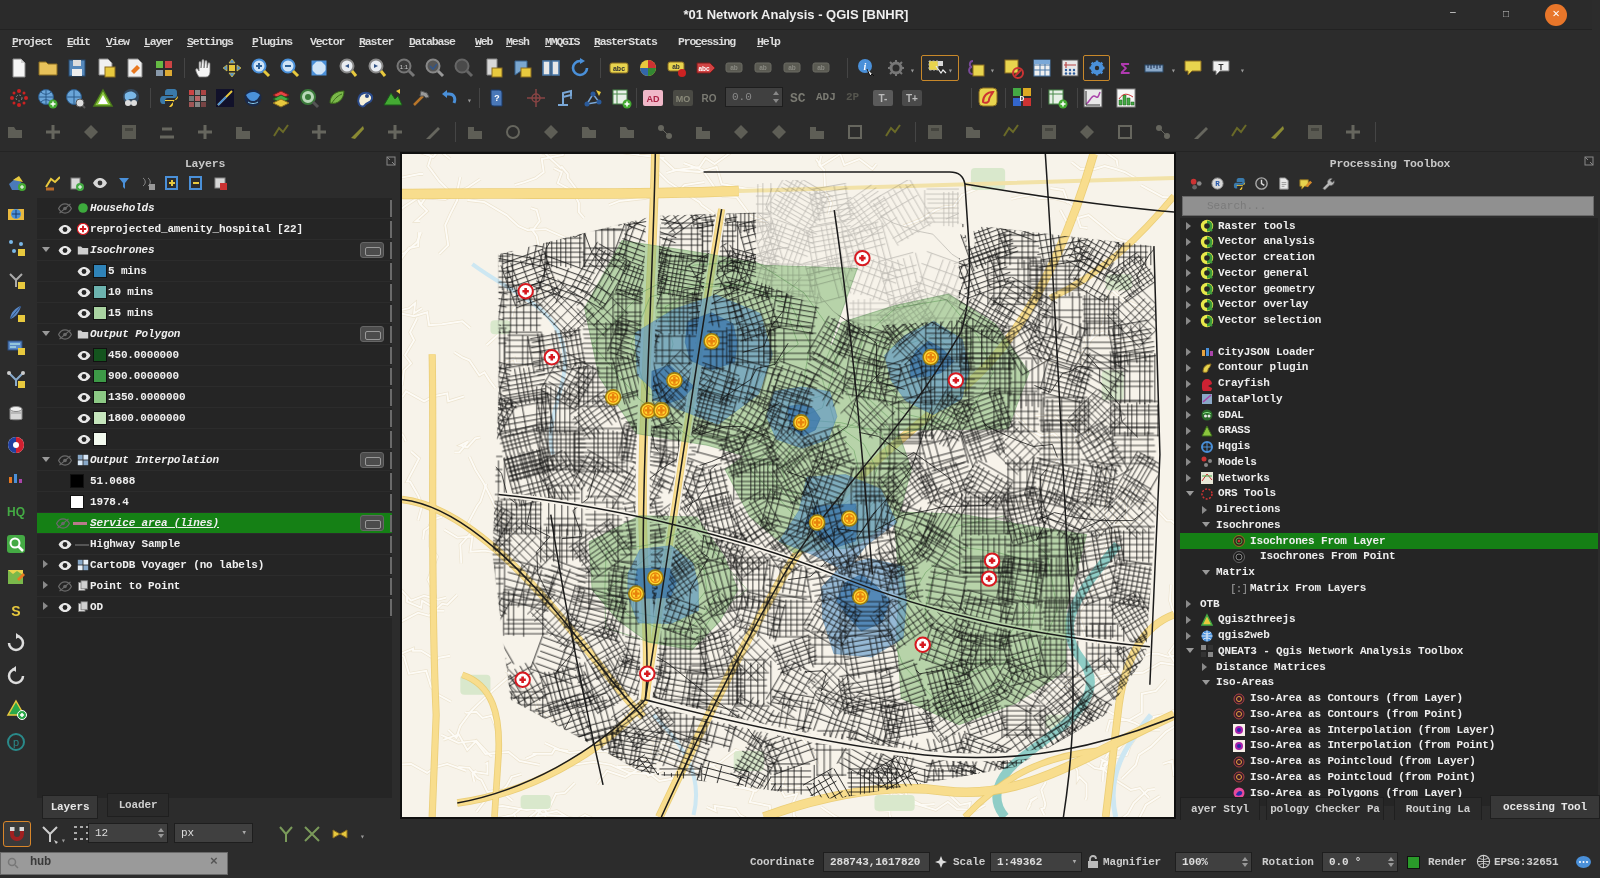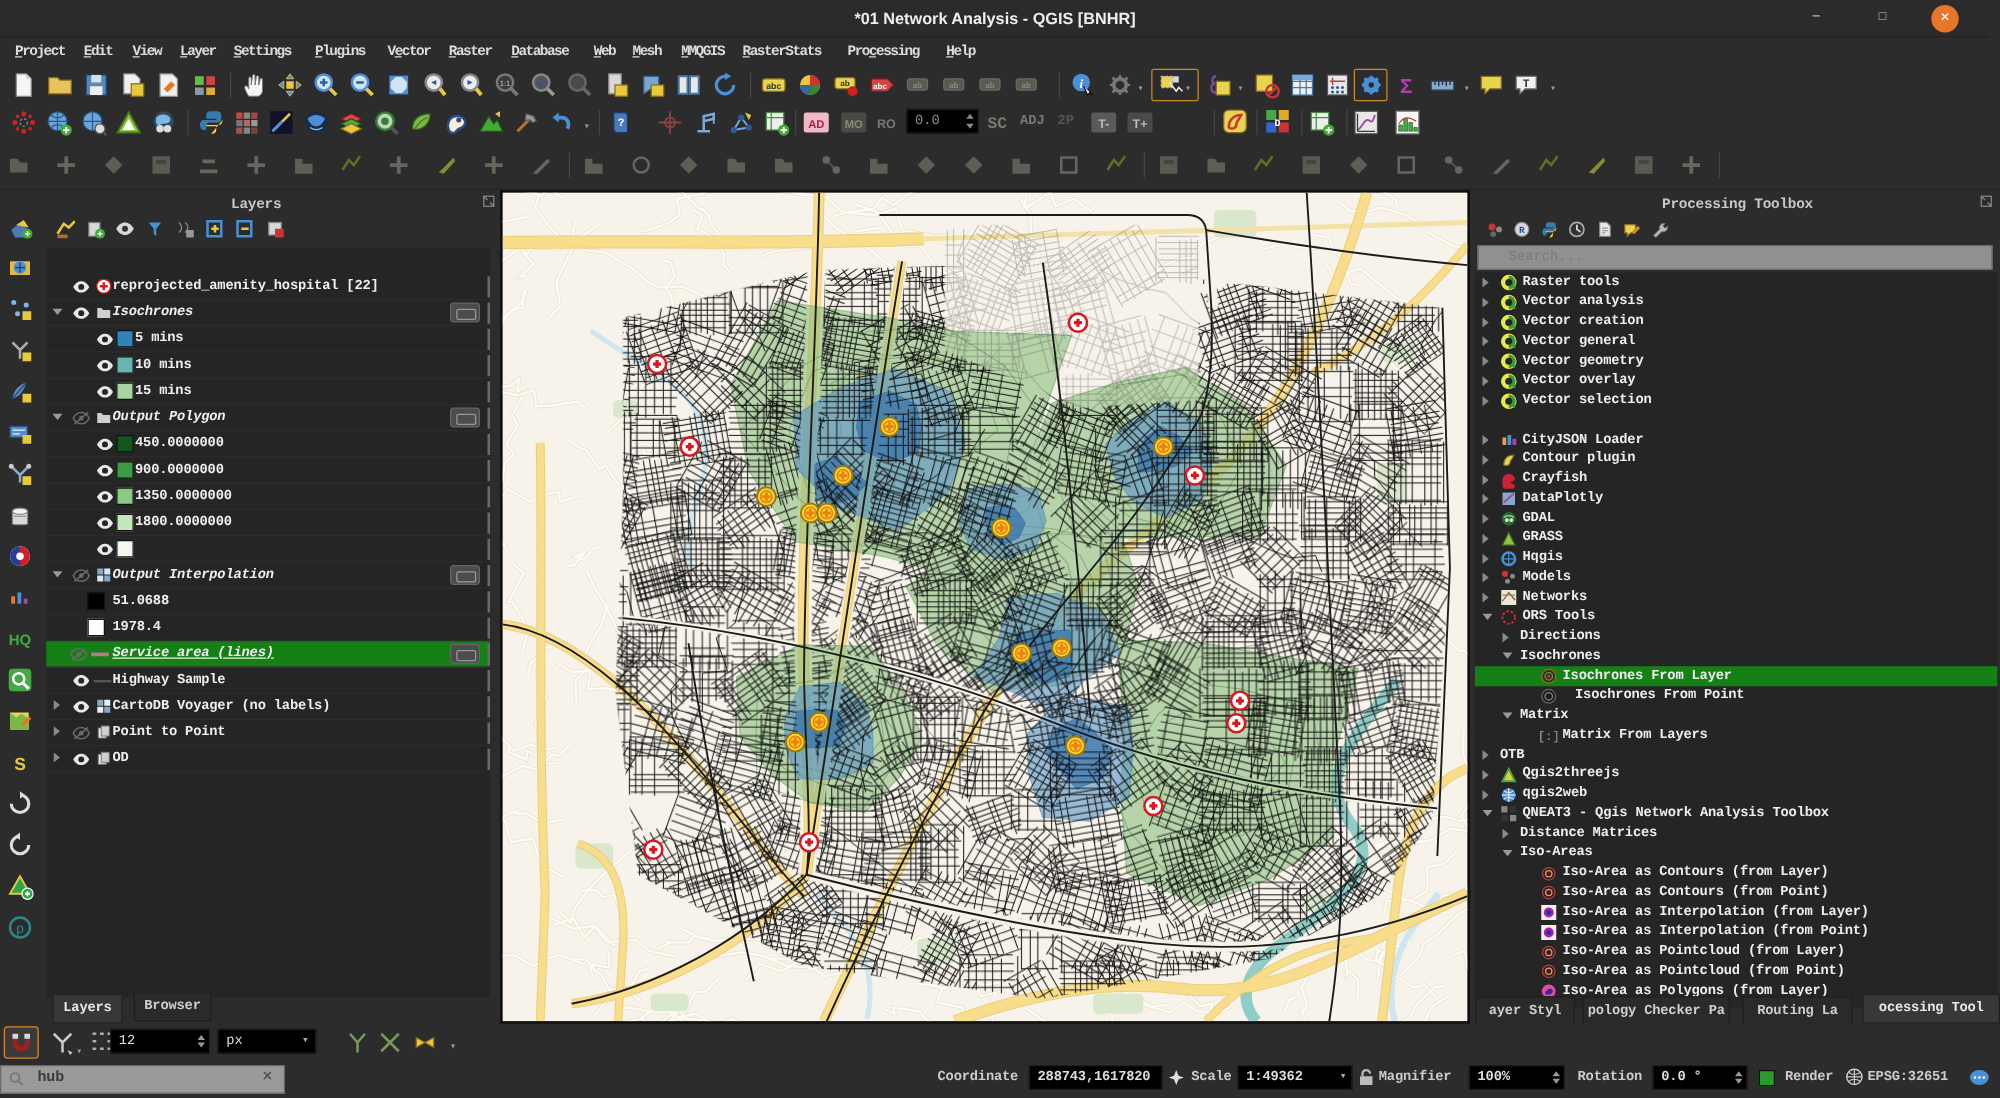--- a/index.html
+++ b/index.html
@@ -38,21 +38,21 @@
 .tabsel{background:#383838;color:#e8e8e8}
 #map{left:402px;top:154px;width:772px;height:663px;background:#f7f3ea;outline:2px solid #101010}
 #procpanel{left:1180px;top:152px;width:420px;height:668px;background:#2c2c2c}
 #ptree{position:absolute;left:0;top:66px;width:418px;height:588px;background:#252525;overflow:hidden}
 .prow{position:absolute;left:0;width:418px;height:15.75px;color:#eeeeee;font-size:11px;letter-spacing:-0.15px;font-weight:bold;white-space:nowrap}
 .prow .txt{position:absolute;top:1.5px}
 #psearch{position:absolute;left:2px;top:44px;width:412px;height:20px;background:#909090;border:1px solid #6a6a6a;
  color:#7a7a7a;font-size:11px;padding:3px 0 0 24px}
 #snapbar{left:0;top:820px;width:1600px;height:28px;background:#2c2c2c}
 #statusbar{left:0;top:848px;width:1600px;height:30px;background:#2c2c2c;color:#cccccc;font-size:11px;letter-spacing:-0.15px;font-weight:bold}
-.spin{position:absolute;background:#000000;border:1px solid #1e1e1e;color:#dddddd;font-size:11px;height:20px;padding:3px 12px 0 6px}
+.spin{position:absolute;background:#404040;border:1px solid #1e1e1e;color:#dddddd;font-size:11px;height:20px;padding:3px 12px 0 6px}
 .spinarrows{position:absolute;right:2px;top:2px;width:8px;height:14px}
 .greenrow{background:#158015}
 .qicon{position:absolute;top:1px;width:14px;height:14px}
 </style></head><body>
 <div id="page">
     <div class="abs" id="titlebar">
       <div class="t">*01 Network Analysis - QGIS [BNHR]</div>
       <span class="wbtn" style="left:1444px;top:4px">–</span>
       <span class="wbtn" style="left:1497px;font-size:10px">□</span>
       <span class="wbtn" style="left:1545px;top:4px;width:22px;height:22px;background:#e8762a;border-radius:50%;color:#fff;line-height:21px;font-size:12px">✕</span>
@@ -680,20 +680,32 @@
       </svg>
       <svg class="abs" style="left:156px;top:23px" width="16" height="16" viewBox="0 0 16 16">
         <rect x="2" y="2" width="11" height="12" fill="none" stroke="#4a90d9" stroke-width="2"></rect>
         <path d="M5,8h6" stroke="#e8c93e" stroke-width="2"></path>
       </svg>
       <svg class="abs" style="left:180px;top:23px" width="16" height="16" viewBox="0 0 16 16">
         <rect x="3" y="3" width="10" height="10" fill="#d8d8d8" stroke="#888"></rect>
         <rect x="8" y="8" width="7" height="7" fill="#cc3333"></rect>
       </svg>
       <div id="ltree">
+        <div class="lrow " style="top:0px;">
+          <svg class="eye" style="left:20px" viewBox="0 0 16 12">
+            <path d="M1,6C3,2 6,1 8,1s5,1 7,5c-2,4-5,5-7,5s-5,-1-7,-5z" fill="none" stroke="#6a6a6a" stroke-width="1.3"></path>
+            <circle cx="8" cy="6" r="2" fill="#6a6a6a"></circle>
+            <path d="M2,11L14,1" stroke="#6a6a6a" stroke-width="1.3"></path>
+          </svg>
+          <svg class="sw" style="left:40px;width:12px;height:12px;top:4px;border:none" viewBox="0 0 15 15">
+            <circle cx="7.5" cy="7.5" r="6" fill="#3daa3d"></circle>
+          </svg>
+          <span class="txt it" style="left:53px">Households</span>
+          <div class="sbtick"></div>
+        </div>
         <div class="lrow " style="top:21px;">
           <svg class="eye" style="left:20px" viewBox="0 0 16 12">
             <path d="M1,6C3,2 6,1 8,1s5,1 7,5c-2,4-5,5-7,5s-5,-1-7,-5z" fill="#e8e8e8"></path>
             <circle cx="8" cy="6" r="2.6" fill="#252525"></circle>
           </svg>
           <svg class="sw" style="left:40px;width:12px;height:12px;top:4px;border:none" viewBox="0 0 15 15">
             <circle cx="7.5" cy="7.5" r="7" fill="#fff" stroke="#d71920" stroke-width="1.4"></circle>
             <path d="M7.5,3.5v8M3.5,7.5h8" stroke="#d71920" stroke-width="2.4"></path>
           </svg>
           <span class="txt" style="left:53px">reprojected_amenity_hospital [22]</span>
@@ -881,21 +893,21 @@
           </svg>
           <svg class="sw" style="left:40px;width:12px;height:12px;top:4px;border:none" viewBox="0 0 15 15">
             <rect x="2" y="3" width="8" height="10" fill="#e8e8e8" stroke="#777"></rect>
             <rect x="5" y="1" width="8" height="10" fill="#cfcfcf" stroke="#777"></rect>
           </svg>
           <span class="txt" style="left:53px">OD</span>
           <div class="sbtick"></div>
         </div>
       </div>
       <div class="tab tabsel" style="left:10px;top:643px;width:56px">Layers</div>
-      <div class="tab" style="left:75px;top:641px;width:62px">Browser</div>
+      <div class="tab" style="left:75px;top:641px;width:62px">Loader</div>
     </div>
     <div class="abs" id="map"><svg width="772" height="663" preserveAspectRatio="none" viewBox="0 0 768 662">
         <rect width="768" height="662" fill="#f7f3ea"></rect>
         <path d="M37,100 L46,91 L43,71 L48,60 L55,46 L55,37 L58,23" fill="none" stroke="#ece3cf" stroke-width="3.2"></path>
         <path d="M62,242 L46,247 L45,239 L31,242 L22,247 L4,237 L-0,243" fill="none" stroke="#ece3cf" stroke-width="3.2"></path>
         <path d="M4,287 L1,281 L-22,257 L-21,254 L-33,235 L-44,227 L-56,213" fill="none" stroke="#ece3cf" stroke-width="3.2"></path>
         <path d="M49,547 L36,540 L29,532 L24,516 L7,519 L2,502 L-4,498" fill="none" stroke="#ece3cf" stroke-width="3.2"></path>
         <path d="M72,627 L70,619 L74,616 L71,617 L85,619 L85,608 L83,609" fill="none" stroke="#ece3cf" stroke-width="3.2"></path>
         <path d="M112,31 L122,28 L133,24 L141,18 L139,5 L160,1 L162,-7" fill="none" stroke="#ece3cf" stroke-width="3.2"></path>
         <path d="M17,78 L16,92 L7,94 L-4,109 L-2,120 L-8,129 L-10,135" fill="none" stroke="#ece3cf" stroke-width="3.2"></path>

